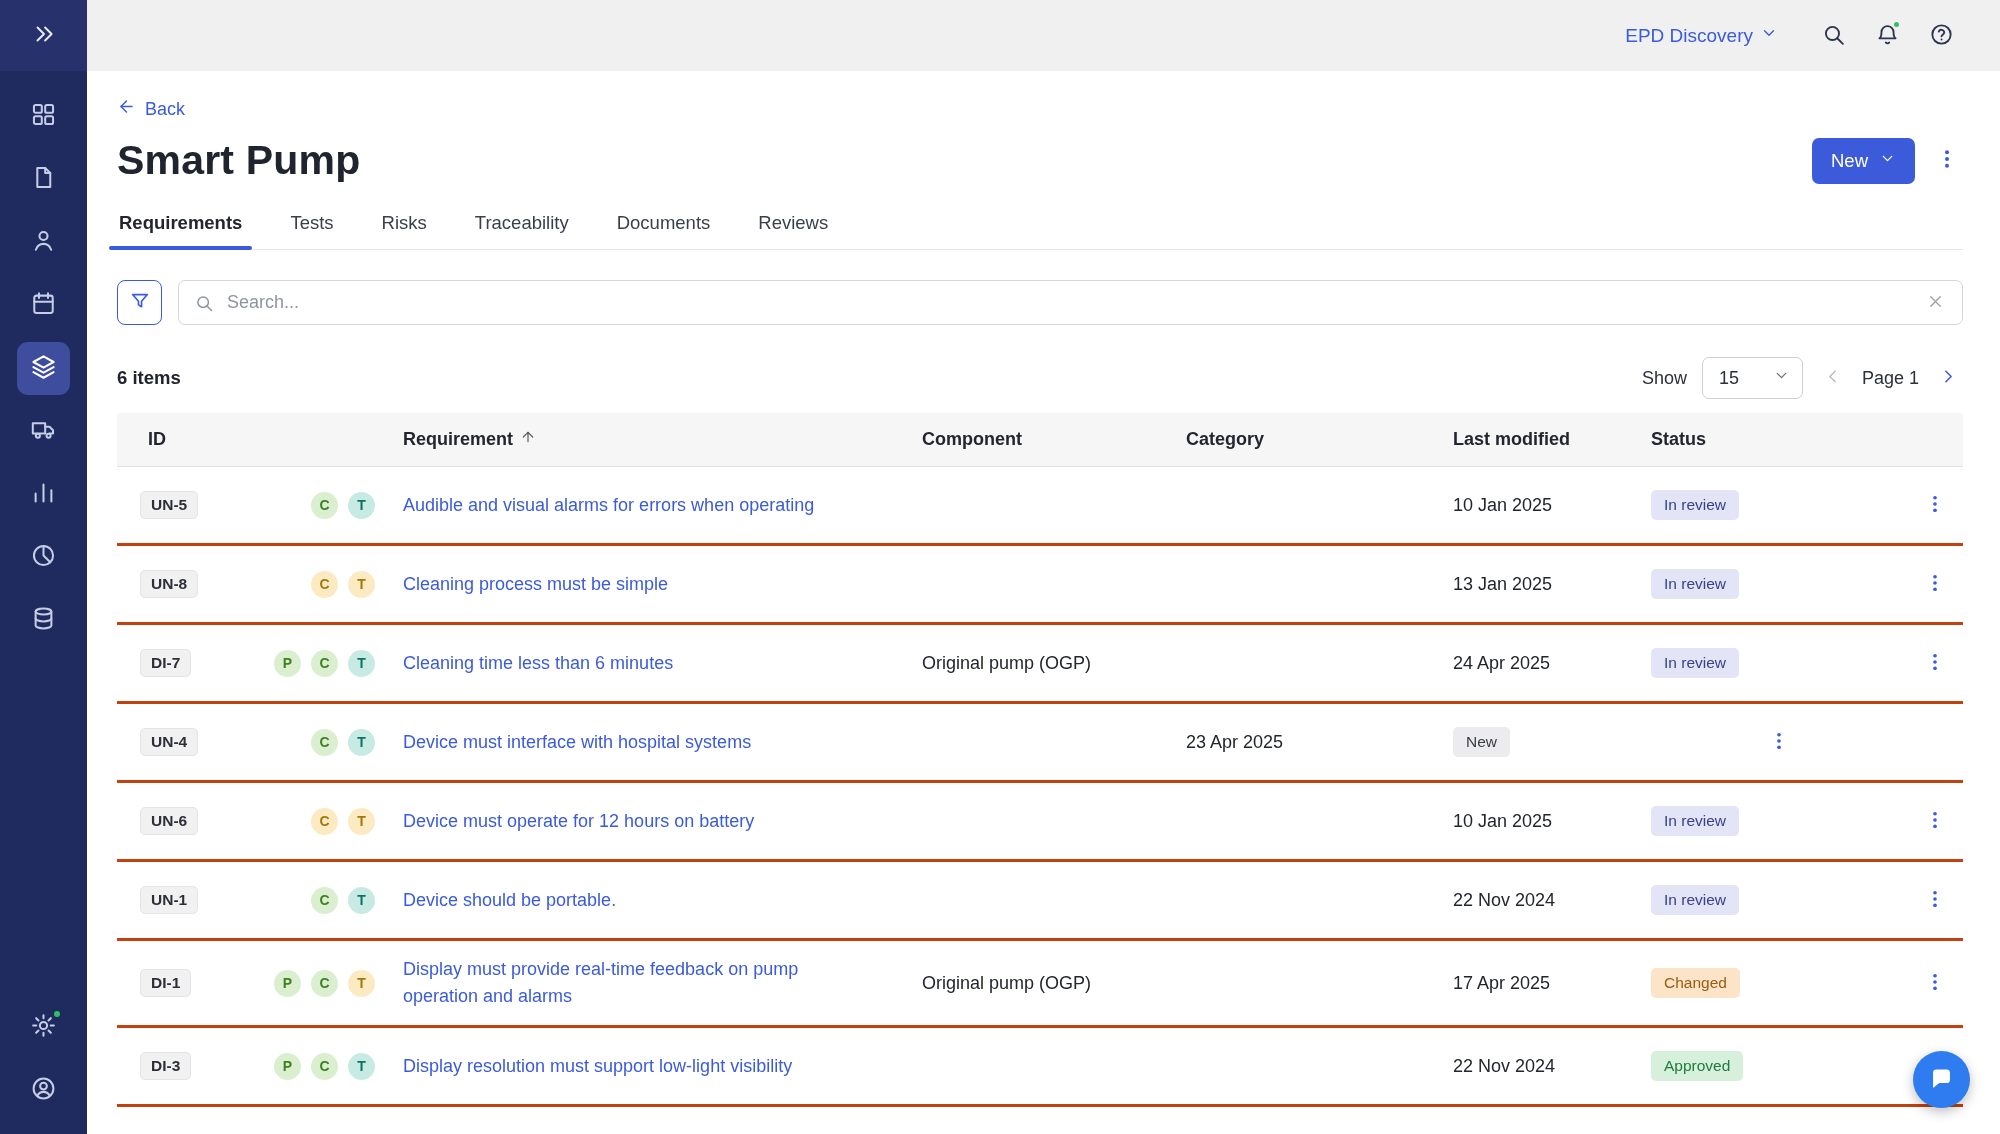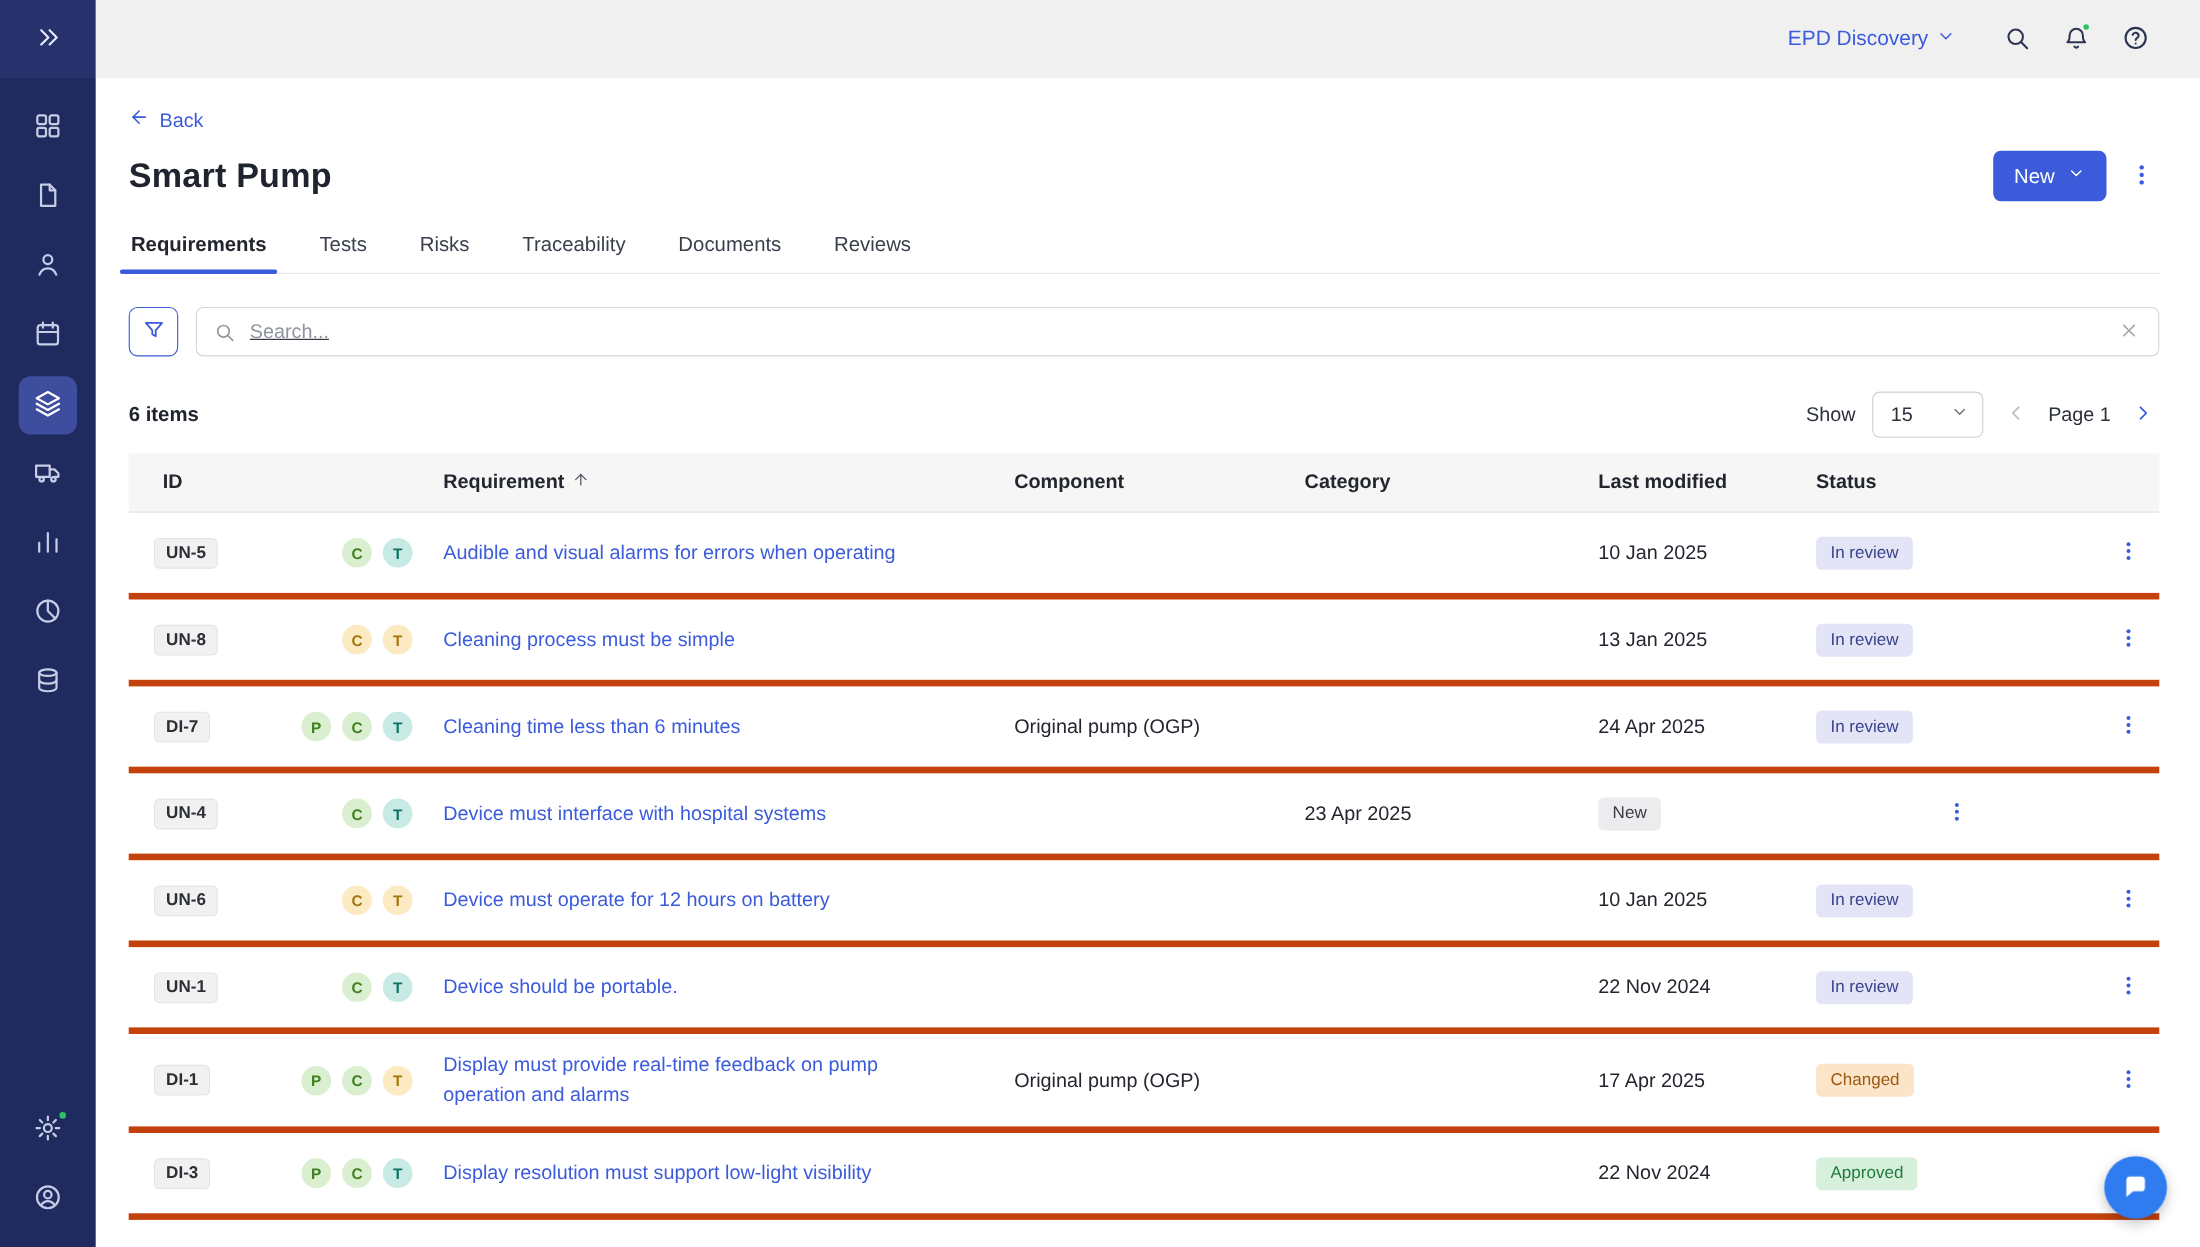--- a/index.html
+++ b/index.html
@@ -32,33 +32,33 @@
   .icon-btn { position:relative; width:42px; height:42px; border:none; background:none; cursor:pointer; display:flex; align-items:center; justify-content:center; color:#2b3552; }
   .icon-btn svg { width:25px; height:25px; }
   .bell-dot { position:absolute; top:5px; right:7px; width:9px; height:9px; border-radius:50%; background:#2ec164; border:2px solid #f0f0f0; }
 
   .content { flex:1; padding:26px 37px 0 30px; overflow:hidden; }
 
   .back { display:inline-flex; align-items:center; gap:9px; color:#3b5bdb; font-size:18px; text-decoration:none; cursor:pointer; }
   .back svg { width:19px; height:19px; }
 
   .title-row { display:flex; align-items:center; justify-content:space-between; margin-top:16px; }
-  .page-title { margin:0; font-size:31px; font-weight:700; color:#20242e; letter-spacing:.2px; }
+  .page-title { margin:0; font-size:41px; font-weight:700; color:#20242e; letter-spacing:.2px; }
   .title-actions { display:flex; align-items:center; gap:16px; }
   .new-btn { display:flex; align-items:center; gap:11px; height:46px; padding:0 19px; background:#3b5bdb; color:#fff; font-size:18.5px; border:none; border-radius:7px; cursor:pointer; font-family:inherit; }
   .new-btn svg { width:17px; height:17px; }
   .page-kebab { border:none; background:none; color:#3b5bdb; cursor:pointer; padding:4px; }
   .page-kebab svg { width:24px; height:24px; }
 
   .tabs { display:flex; gap:44px; margin-top:28px; border-bottom:1px solid #e7e7e7; }
   .tab { font-size:18.5px; color:#3a3f4b; padding:0 2px 15px; cursor:pointer; position:relative; white-space:nowrap; }
   .tab.active { font-weight:700; color:#23262e; }
   .tab.active::after { content:""; position:absolute; left:-8px; right:-8px; bottom:-1px; height:4px; background:#3b5bdb; border-radius:2px; }
 
-  .search-row { display:flex; align-items:center; gap:16px; margin-top:30px;text-decoration:underline; }
+  .search-row { display:flex; align-items:center; gap:16px; margin-top:30px; }
   .filter-btn { width:45px; height:45px; flex-shrink:0; border:1.5px solid #3b5bdb; background:#fff; color:#3b5bdb; border-radius:8px; display:flex; align-items:center; justify-content:center; cursor:pointer; }
   .filter-btn svg { width:22px; height:22px; }
   .search-box { flex:1; height:45px; border:1px solid #d6d6d8; border-radius:7px; background:#fff; display:flex; align-items:center; gap:11px; padding:0 15px; }
   .search-box .sicon { color:#8f95a0; display:flex; }
   .search-box .sicon svg { width:20px; height:20px; }
   .search-box input { flex:1; border:none; outline:none; background:transparent; font-size:18px; color:#2c2f36; font-family:inherit; }
   .search-box input::placeholder { color:#8f95a0; }
   .clear-btn { border:none; background:none; color:#a0a5ad; cursor:pointer; display:flex; padding:2px; }
   .clear-btn svg { width:19px; height:19px; }
 
@@ -74,21 +74,21 @@
 
   
   .table { margin-top:14px; }
   .thead, .tr { display:grid; grid-template-columns:286px 519px 264px 267px 198px 1fr 56px; }
   .thead { background:#f6f6f7; border-bottom:1px solid #e2e2e4; height:54px; align-items:center; font-size:18px; font-weight:700; color:#23262e; }
   .th { display:flex; align-items:flex-end; gap:7px; }
   .th-0 { padding-left:31px; }
   .sort-ic { color:#565b64; }
   .sort-ic svg { width:16px; height:16px; }
 
-  .tr { align-items:center; border-bottom:6px solid #c2410c; min-height:79px; padding:15px 0; }
+  .tr { align-items:center; border-bottom:3px solid #c2410c; min-height:79px; padding:15px 0; }
   .td-id { display:flex; align-items:center; justify-content:space-between; padding-left:23px; padding-right:28px; }
   .chip { background:#f1f1f2; border:1px solid #e4e4e6; border-radius:5px; padding:4px 10px; font-size:15.5px; font-weight:700; color:#2c2f36; white-space:nowrap; }
   .badges { display:flex; gap:10px; }
   .badge { width:27px; height:27px; border-radius:50%; display:flex; align-items:center; justify-content:center; font-size:14px; font-weight:700; cursor:pointer; }
   .bv-green { background:#d9efcf; color:#41801f; }
   .bv-teal  { background:#c7ebe4; color:#0e7263; }
   .bv-amber { background:#fbeac2; color:#a3770d; }
 
   .td-req { padding-right:45px; }
   .req-link { color:#3b5bdb; font-size:18px; text-decoration:none; line-height:1.5; cursor:pointer; }

